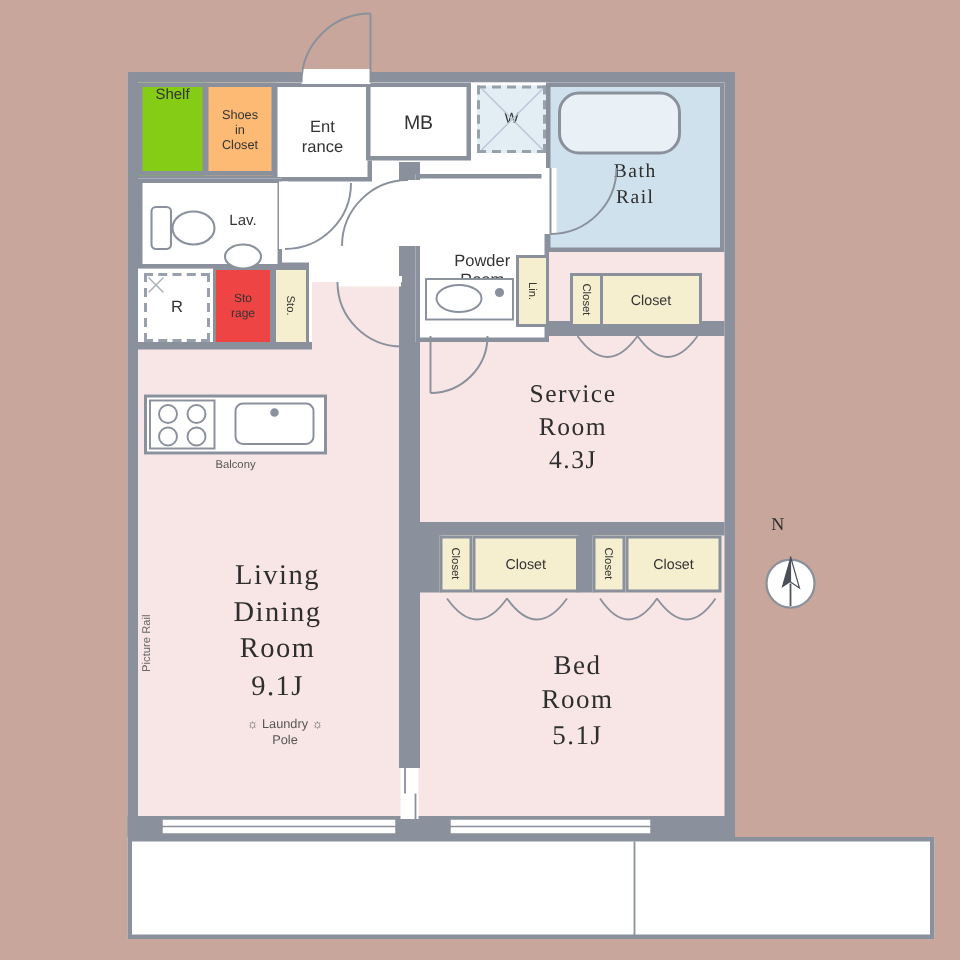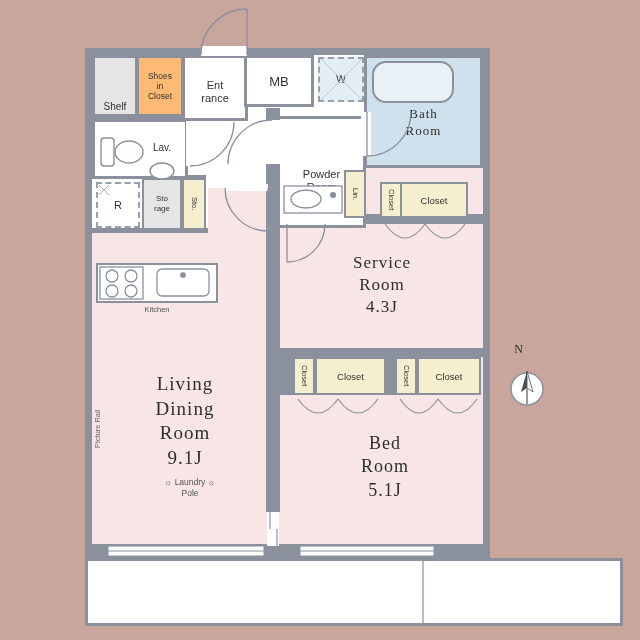--- a/index.html
+++ b/index.html
@@ -32,21 +32,21 @@
   <div class="wall" style="left:266px;top:108px;width:14px;height:404px"></div>
   <div class="wall" style="left:280px;top:214px;width:203px;height:10px"></div>
   <div class="wall" style="left:280px;top:348px;width:203px;height:9px"></div>
   <div class="wall" style="left:280px;top:355px;width:15px;height:40px"></div>
   <div class="wall" style="left:384px;top:355px;width:13px;height:40px"></div>
   <div class="wall" style="left:92px;top:175px;width:114px;height:4px"></div>
   <div class="wall" style="left:92px;top:115px;width:94px;height:5px"></div>
   <div class="wall" style="left:92px;top:228px;width:116px;height:5px"></div>
   <div class="wall" style="left:85px;top:544px;width:405px;height:14px"></div>
 
-  <div class="room" style="left:92px;top:55px;width:46px;height:62px;background:#e5e5e5;align-items:flex-end;font-size:10px;padding-bottom:2px">
+  <div class="room" style="left:92px;top:55px;width:46px;height:62px;background:#84cc16;align-items:flex-start;font-size:10px;padding-bottom:2px">
     <span>Shelf</span>
   </div>
   <div class="room" style="left:136px;top:55px;width:48px;height:62px;background:#fdba74;font-size:8.5px;line-height:1.2">
     <span>Shoes
 in
 Closet</span>
   </div>
   <div class="room" style="left:182px;top:55px;width:66px;height:66px;background:#ffffff;align-items:center;padding-top:8px;font-size:11px;line-height:1.2">
     <span>Ent
 rance</span>
@@ -63,21 +63,21 @@
   <div class="room" style="left:277px;top:116px;width:89px;height:112px;background:#ffffff;align-items:center;padding-top:18px;font-size:11px;line-height:1.2">
     <span>Powder
 Room</span>
   </div>
   <div class="room thin" style="left:344px;top:170px;width:22px;height:48px;background:#f5eecf;font-size:7.5px">
     <span class="vtext">Lin.</span>
   </div>
   <div class="room dashedbox" style="left:96px;top:182px;width:44px;height:46px;background:#ffffff;font-size:11px">
     <span>R</span>
   </div>
-  <div class="room thin" style="left:142px;top:178px;width:40px;height:52px;background:#e5e5e5;font-size:8px;line-height:1.2">
+  <div class="room thin" style="left:142px;top:178px;width:40px;height:52px;background:#ef4444;font-size:8px;line-height:1.2">
     <span>Sto
 rage</span>
   </div>
   <div class="room thin" style="left:182px;top:178px;width:24px;height:52px;background:#f5eecf;font-size:7.5px">
     <span class="vtext">Sto.</span>
   </div>
   <div class="room thin" style="left:96px;top:263px;width:122px;height:40px;background:#ffffff"></div>
 
   <div class="room thin" style="left:380px;top:182px;width:22px;height:36px;background:#f5eecf;font-size:7.5px">
     <span class="vtext">Closet</span>
@@ -93,23 +93,23 @@
     <span>Closet</span>
   </div>
   <div class="room thin" style="left:395px;top:357px;width:22px;height:38px;background:#f5eecf;font-size:7.5px">
     <span class="vtext">Closet</span>
   </div>
   <div class="room thin" style="left:417px;top:357px;width:64px;height:38px;background:#f5eecf;font-size:9.5px">
     <span>Closet</span>
   </div>
 
   <div class="lbl serif" style="left:364px;top:106px;width:119px;height:44px;font-size:13px">Bath
-Room</div>
+Rail</div>
   <div class="lbl" style="left:140px;top:141px;width:44px;height:16px;font-size:10px">Lav.</div>
-  <div class="lbl" style="left:96px;top:305px;width:122px;height:12px;font-size:7.5px;color:#555">Kitchen</div>
+  <div class="lbl" style="left:96px;top:305px;width:122px;height:12px;font-size:7.5px;color:#555">Balcony</div>
   <div class="lbl serif" style="left:290px;top:252px;width:184px;height:74px;font-size:17px">Service
 Room
 4.3J</div>
   <div class="lbl serif" style="left:103px;top:372px;width:164px;height:110px;font-size:19px">Living
 Dining
 Room
 9.1J</div>
   <div class="lbl" style="left:126px;top:477px;width:128px;height:26px;font-size:8.5px;color:#555">☼ Laundry ☼
 Pole</div>
   <div class="lbl vflip" style="left:93px;top:384px;width:12px;height:90px;font-size:7.5px;color:#666">Picture Rail</div>

